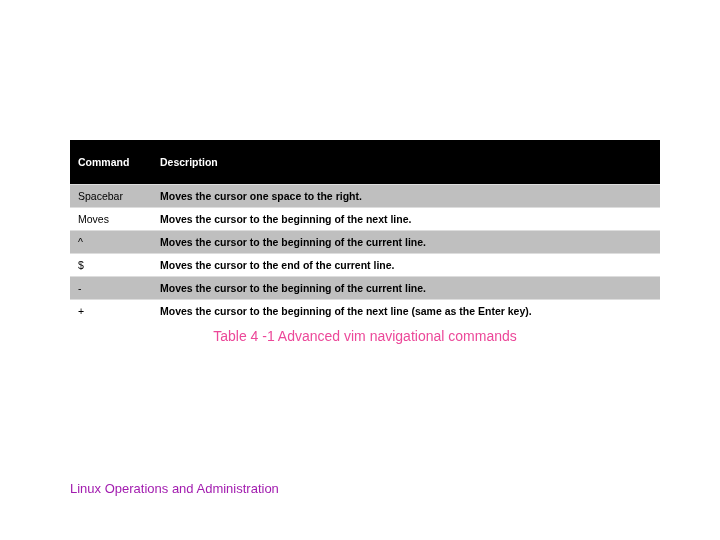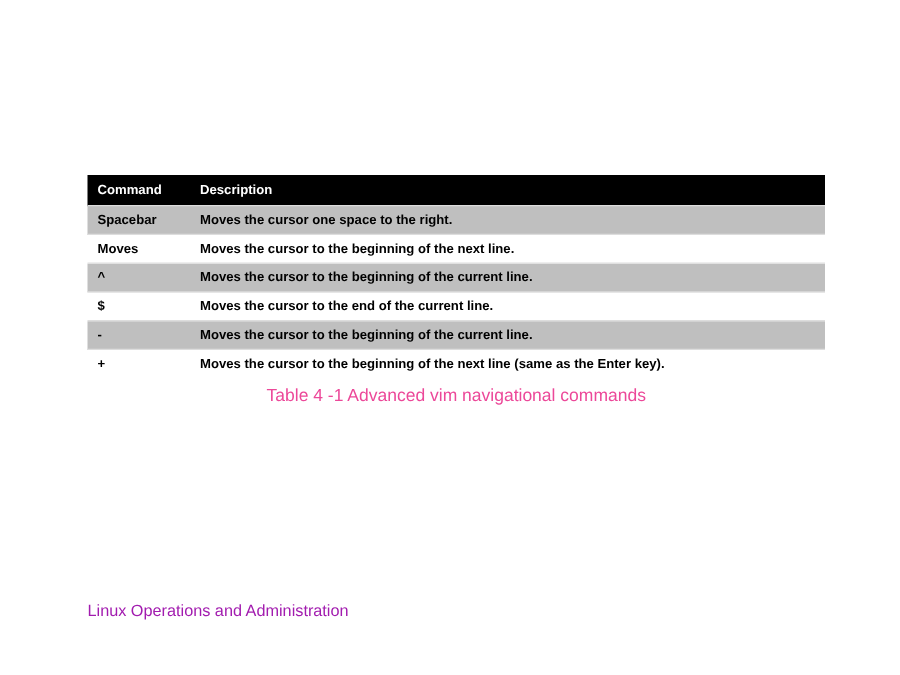--- a/index.html
+++ b/index.html
@@ -20,40 +20,40 @@
       width: 100%;
       border-collapse: collapse;
       font-size: 10.5px;
     }
     thead tr {
       background: #000;
       color: #fff;
     }
     thead th {
       text-align: left;
-      padding: 6px 8px;
+      padding: 16px 8px;
       font-weight: bold;
     }
     thead th:first-child {
       width: 82px;
     }
     tbody tr:nth-child(odd) {
       background: #bfbfbf;
     }
     tbody tr:nth-child(even) {
       background: #fff;
     }
     tbody td {
       padding: 5px 8px;
       border-top: 1px solid #ddd;
       color: #000;
       font-weight: bold;
     }
     tbody td:first-child {
-      font-weight: bold;
+      font-weight: normal;
     }
     .caption {
       text-align: center;
       margin-top: 6px;
       font-size: 14px;
       color: #ec4899;
     }
     .footer {
       position: absolute;
       bottom: 44px;

